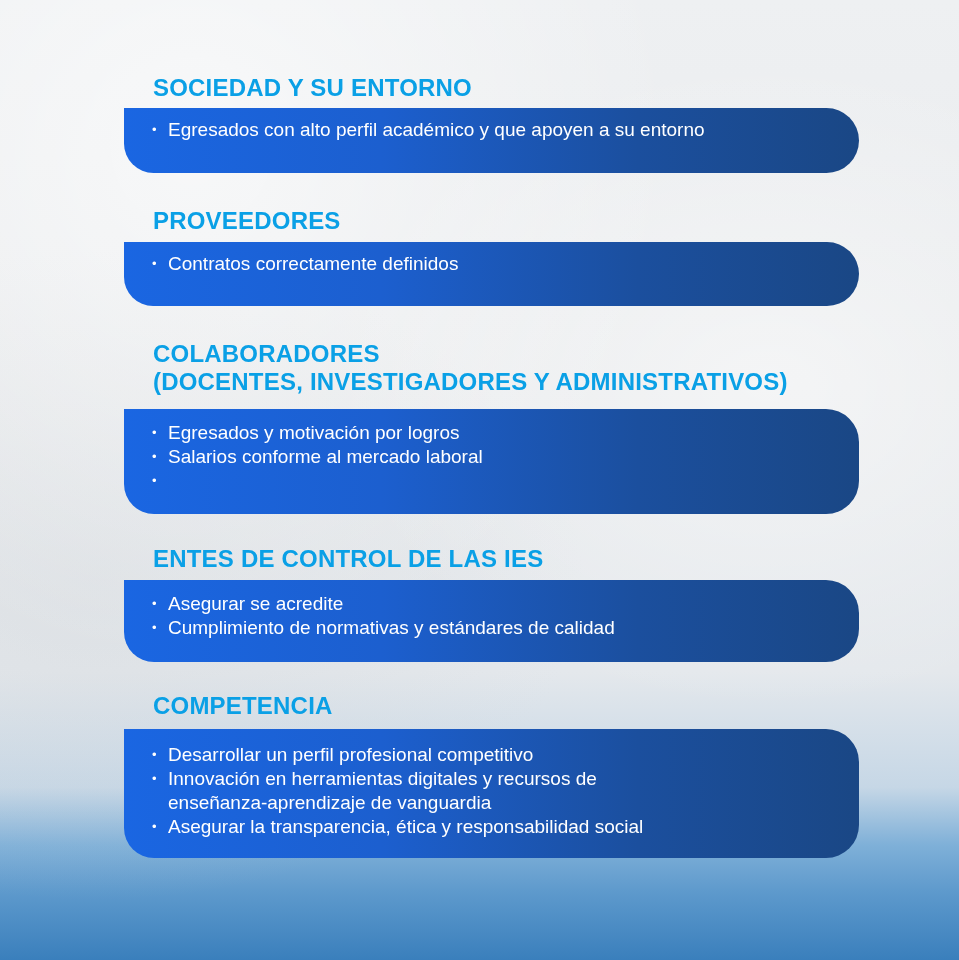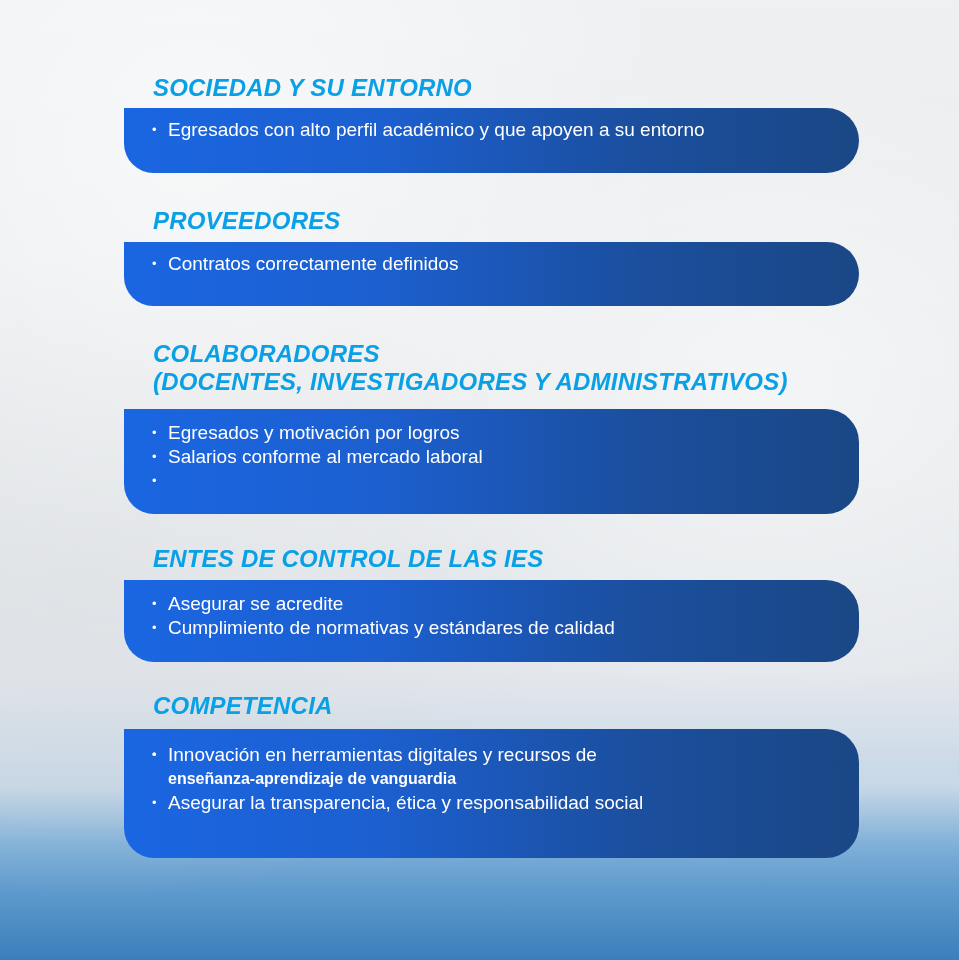--- a/index.html
+++ b/index.html
@@ -12,31 +12,31 @@
     position:absolute; inset:0;
     background:
       radial-gradient(ellipse at 20% 15%, rgba(255,255,255,0.6), rgba(255,255,255,0) 45%),
       radial-gradient(ellipse at 80% 40%, rgba(255,255,255,0.5), rgba(255,255,255,0) 40%),
       radial-gradient(ellipse at 10% 60%, rgba(210,214,218,0.4), rgba(255,255,255,0) 40%);
     pointer-events:none;
   }
   .section { position:absolute; left:124px; width:735px; }
   .heading {
     color:#0aa0e6; font-weight:bold; font-size:24px; line-height:28px;
-    padding-left:29px; letter-spacing:0.2px; margin:0;font-style:italic;
+    padding-left:29px; letter-spacing:0.2px; margin:0;
   }
   .card {
     background: linear-gradient(90deg, #1a66e2 0%, #1c5fcf 35%, #1b4f9e 70%, #1a4785 100%);
     border-radius: 0 33px 33px 30px;
     color:#ffffff; box-sizing:border-box;
     padding:10px 20px 0 28px;
   }
   .item { font-size:19px; line-height:24px; position:relative; padding-left:16px; }
   .item .dot { position:absolute; left:0; top:0; font-size:13px; }
-  .cont { padding-left:16px; font-size:16px; line-height:24px;font-weight:bold; }
+  .cont { padding-left:16px; font-size:19px; line-height:24px; }
 </style>
 </head>
 <body>
 
 <div class="texture"></div>
 
 <div class="section" style="top:74px;">
   <h2 class="heading"><span>SOCIEDAD Y SU ENTORNO</span></h2>
   <div class="card" style="margin-top:6px;height:65px;">
     <div class="item"><span class="dot">•</span><span>Egresados con alto perfil académico y que apoyen a su entorno</span></div>
@@ -66,18 +66,18 @@
   <h2 class="heading"><span>ENTES DE CONTROL DE LAS IES</span></h2>
   <div class="card" style="margin-top:7px;height:82px;padding-top:12px;">
     <div class="item"><span class="dot">•</span><span>Asegurar se acredite</span></div>
     <div class="item"><span class="dot">•</span><span>Cumplimiento de normativas y estándares de calidad</span></div>
   </div>
 </div>
 
 <div class="section" style="top:692px;">
   <h2 class="heading"><span>COMPETENCIA</span></h2>
   <div class="card" style="margin-top:9px;height:129px;padding-top:14px;">
-    <div class="item"><span class="dot">•</span></div>
+    <div class="item"><span class="dot">•</span><span>Desarrollar un perfil profesional competitivo</span></div>
     <div class="item"><span class="dot">•</span><span>Innovación en herramientas digitales y recursos de</span></div>
     <div class="cont">enseñanza-aprendizaje de vanguardia</div>
     <div class="item"><span class="dot">•</span><span>Asegurar la transparencia, ética y responsabilidad social</span></div>
   </div>
 </div>
 
 </body></html>

